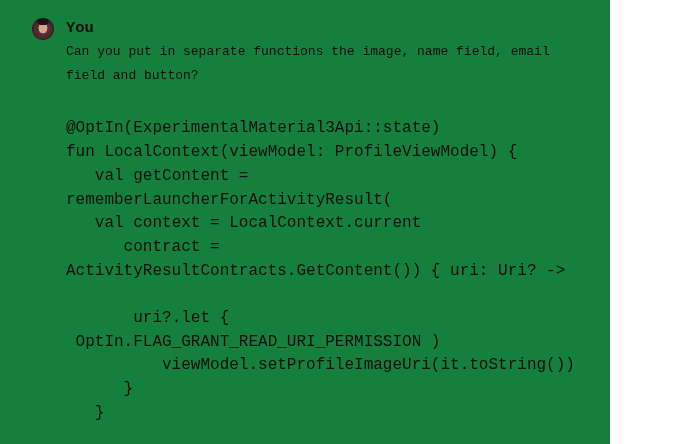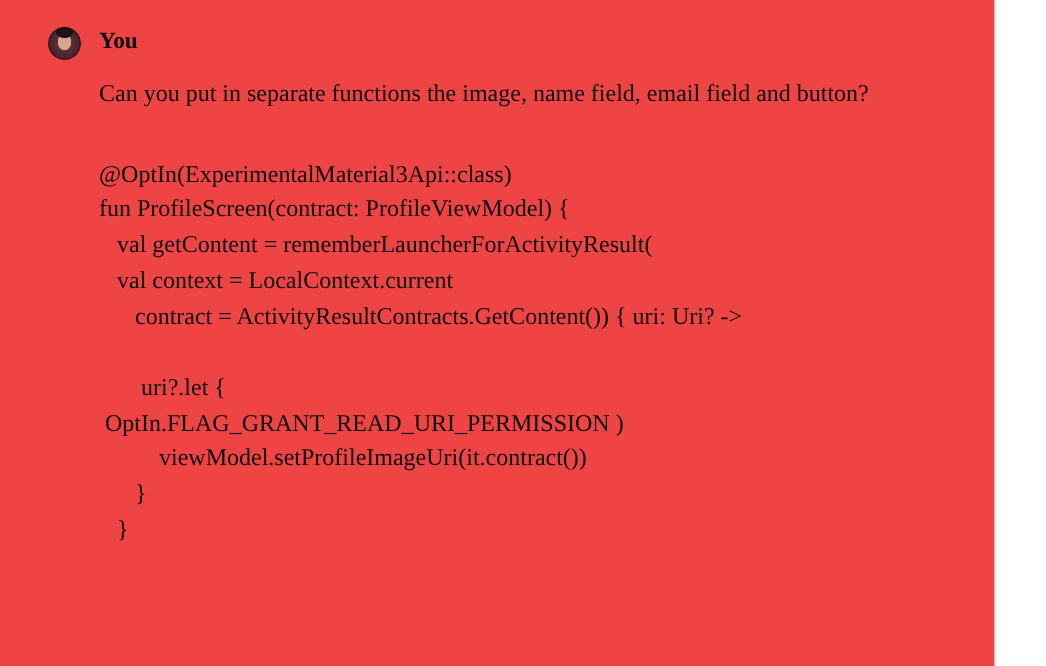--- a/index.html
+++ b/index.html
@@ -2,25 +2,25 @@
 <html><head>
 <meta charset="utf-8">
 <style>
   html, body {
     margin: 0;
     padding: 0;
     background: #ffffff;
   }
   .page {
     position: relative;
-    width: 663px;
+    width: 610px;
     height: 444px;
-    background: #ef4444;
+    background: #15803d;
     overflow: hidden;
-    font-family: Liberation Serif, serif;
+    font-family: Liberation Mono, monospace;
     color: #0d0d0d;
     -webkit-font-smoothing: antialiased;
   }
   .message {
     display: flex;
     align-items: flex-start;
     padding: 16px 28px 0 32px;
   }
   .avatar {
     flex: 0 0 22px;
@@ -40,23 +40,23 @@
   .content {
     flex: 1 1 auto;
     min-width: 0;
   }
   .author {
     font-size: 15.5px;
     font-weight: 700;
     line-height: 24px;
   }
   .question {
-    font-size: 16px;
+    font-size: 13px;
     line-height: 23.7px;
-    margin: 11px 0 30px 0;
+    margin: 0 0 30px 0;
     white-space: pre-wrap;
   }
   .code {
     font-size: 16px;
     line-height: 23.7px;
   }
   .code-line {
     white-space: pre-wrap;
     min-height: 23.7px;
     margin-left: -4px; 
@@ -66,27 +66,27 @@
 </head>
 <body>
 
 <div class="page">
   <div class="message">
     <div class="avatar"></div>
     <div class="content">
       <div class="author">You</div>
       <div class="question">Can you put in separate functions the image, name field, email field and button?</div>
       <div class="code">
-        <div class="code-line">@OptIn(ExperimentalMaterial3Api::class)</div>
-        <div class="code-line">fun ProfileScreen(contract: ProfileViewModel) {</div>
+        <div class="code-line">@OptIn(ExperimentalMaterial3Api::state)</div>
+        <div class="code-line">fun LocalContext(viewModel: ProfileViewModel) {</div>
         <div class="code-line">   val getContent = rememberLauncherForActivityResult(</div>
         <div class="code-line">   val context = LocalContext.current</div>
         <div class="code-line">      contract = ActivityResultContracts.GetContent()) { uri: Uri? -&gt;</div>
         <div class="code-line"></div>
         <div class="code-line">       uri?.let {</div>
         <div class="code-line"> OptIn.FLAG_GRANT_READ_URI_PERMISSION )</div>
-        <div class="code-line">          viewModel.setProfileImageUri(it.contract())</div>
+        <div class="code-line">          viewModel.setProfileImageUri(it.toString())</div>
         <div class="code-line">      }</div>
         <div class="code-line">   }</div>
       </div>
     </div>
   </div>
 </div>
 
 </body></html>

